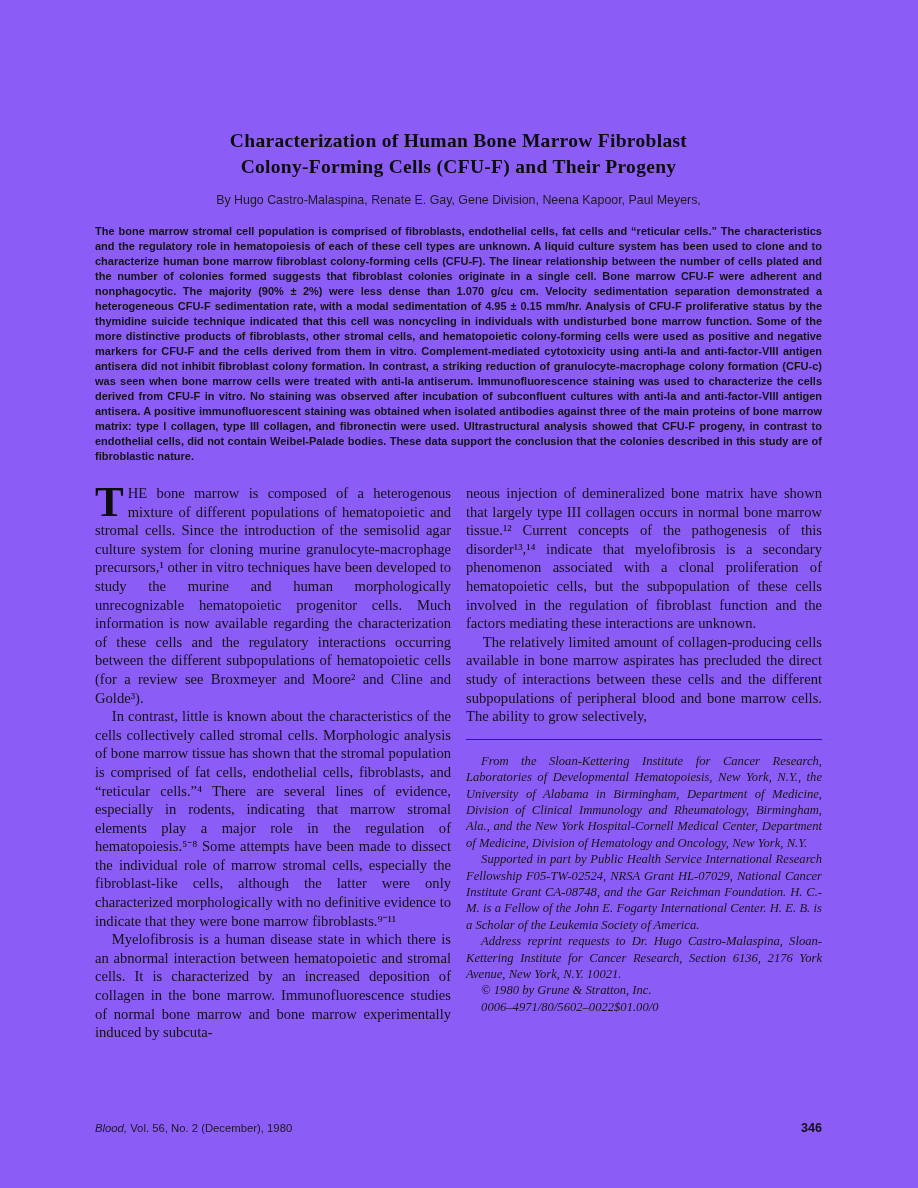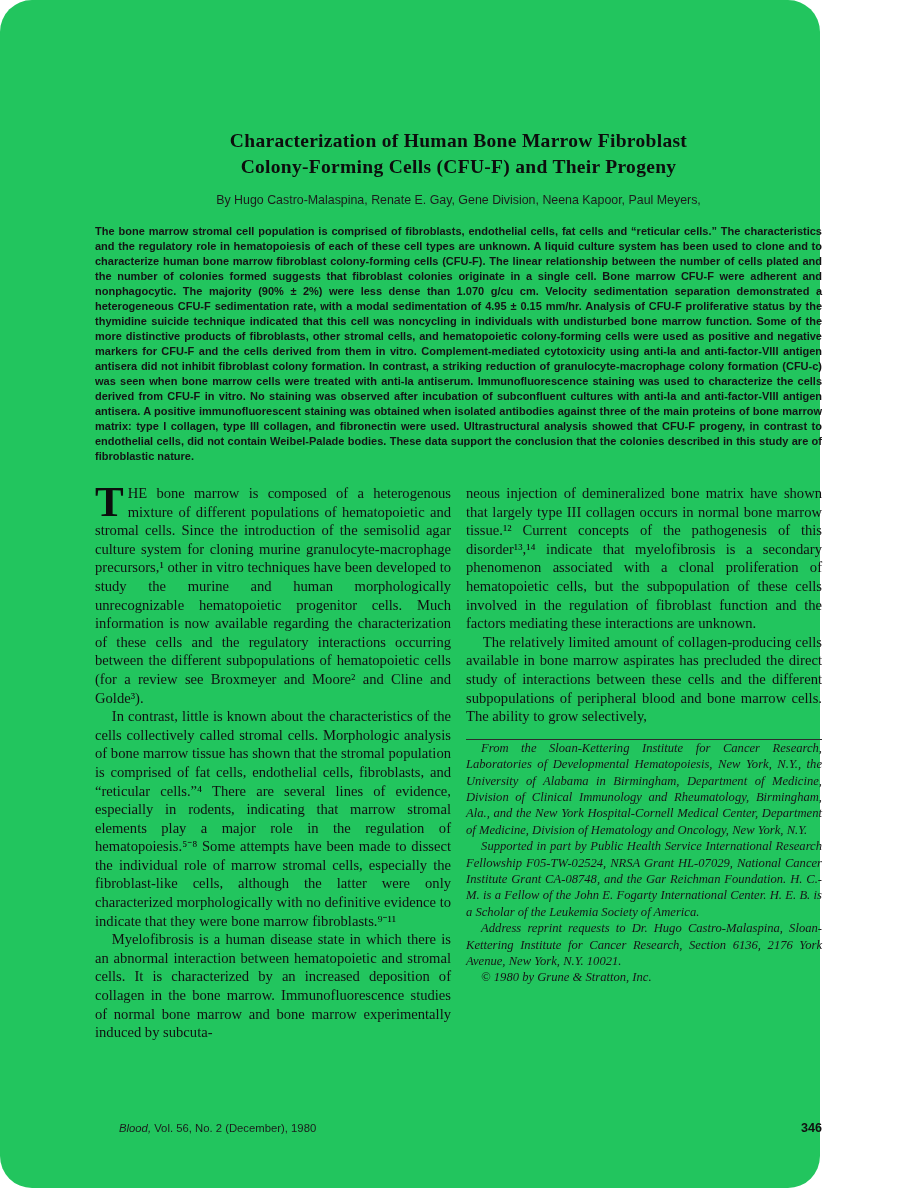--- a/index.html
+++ b/index.html
@@ -1,19 +1,19 @@
 <!DOCTYPE html>
 <html><head>
 <meta charset="utf-8">
 <style>
   html,body{margin:0;padding:0;background:#ffffff;}
   body{width:918px;height:1188px;overflow:hidden;position:relative;
        font-family:"Liberation Serif", serif;color:#121212;
        -webkit-font-smoothing:antialiased;}
-  .page{position:relative;width:820px;height:1188px;background:#22c55e;border-radius:32px;}
+  .page{position:relative;width:918px;height:1188px;background:#8b5cf6;}
   .content{position:absolute;left:95px;top:0;width:727px;}
 
   .title{font-family:"Liberation Serif", serif;font-weight:700;font-size:19.5px;
          line-height:26px;text-align:center;margin:128px 0 0;letter-spacing:.3px;color:#0d0d0d;}
   .tline{display:block;}
 
   .byline{font-family:"Liberation Sans", sans-serif;font-size:12.4px;line-height:16px;
           text-align:center;margin-top:12px;color:#1c1c1c;}
   .bline{display:block;}
 
@@ -21,30 +21,30 @@
             line-height:15px;text-align:justify;margin:16px 0 0;color:#141414;}
 
   .columns{display:flex;gap:15px;margin-top:20px;}
   .col{width:356px;}
   .col p{font-size:14.6px;line-height:18.6px;text-align:justify;margin:0;color:#111;}
   .col p.indent{text-indent:1.15em;}
 
   .dropcap{float:left;font-weight:700;font-size:43px;line-height:33px;
            padding:1px 4px 0 0;color:#0d0d0d;}
 
-  .footnote{margin-top:13px;border-top:1px solid #2e2e2e;padding-top:0;}
+  .footnote{margin-top:13px;border-top:1px solid #2e2e2e;padding-top:13px;}
   .footnote p.fn{font-style:italic;font-size:12.6px;line-height:16.4px;
                  text-align:justify;text-indent:1.2em;margin:0;color:#161616;}
   .footnote p.nojust{text-align:left;}
 
   .footer{position:absolute;left:95px;width:727px;top:1121px;display:flex;
           justify-content:space-between;align-items:baseline;
           font-family:"Liberation Sans", sans-serif;}
   .citation{font-size:11.3px;color:#1b1b1b;}
-  .jname{font-style:italic;margin-left:24px;}
+  .jname{font-style:italic;}
   .pagenum{font-weight:700;font-size:12.6px;color:#111;}
 </style>
 </head>
 <body>
 
 <div class="page">
   <div class="content">
 
     <h1 class="title">
       <span class="tline">Characterization of Human Bone Marrow Fibroblast</span>
@@ -66,20 +66,21 @@
 
       <div class="col">
         <p>neous injection of demineralized bone matrix have shown that largely type III collagen occurs in normal bone marrow tissue.¹² Current concepts of the pathogenesis of this disorder¹³,¹⁴ indicate that myelofibrosis is a secondary phenomenon associated with a clonal proliferation of hematopoietic cells, but the subpopulation of these cells involved in the regulation of fibroblast function and the factors mediating these interactions are unknown.</p>
         <p class="indent">The relatively limited amount of collagen-producing cells available in bone marrow aspirates has precluded the direct study of interactions between these cells and the different subpopulations of peripheral blood and bone marrow cells. The ability to grow selectively,</p>
 
         <div class="footnote">
           <p class="fn">From the Sloan-Kettering Institute for Cancer Research, Laboratories of Developmental Hematopoiesis, New York, N.Y., the University of Alabama in Birmingham, Department of Medicine, Division of Clinical Immunology and Rheumatology, Birmingham, Ala., and the New York Hospital-Cornell Medical Center, Department of Medicine, Division of Hematology and Oncology, New York, N.Y.</p>
           <p class="fn">Supported in part by Public Health Service International Research Fellowship F05-TW-02524, NRSA Grant HL-07029, National Cancer Institute Grant CA-08748, and the Gar Reichman Foundation. H. C.-M. is a Fellow of the John E. Fogarty International Center. H. E. B. is a Scholar of the Leukemia Society of America.</p>
           <p class="fn">Address reprint requests to Dr. Hugo Castro-Malaspina, Sloan-Kettering Institute for Cancer Research, Section 6136, 2176 York Avenue, New York, N.Y. 10021.</p>
           <p class="fn nojust">© 1980 by Grune &amp; Stratton, Inc.</p>
+          <p class="fn nojust">0006–4971/80/5602–0022$01.00/0</p>
         </div>
       </div>
     </div>
   </div>
 
   <div class="footer">
     <div class="citation"><span class="jname">Blood,</span><span> Vol. 56, No. 2 (December), 1980</span></div>
     <div class="pagenum">346</div>
   </div>
 </div>

